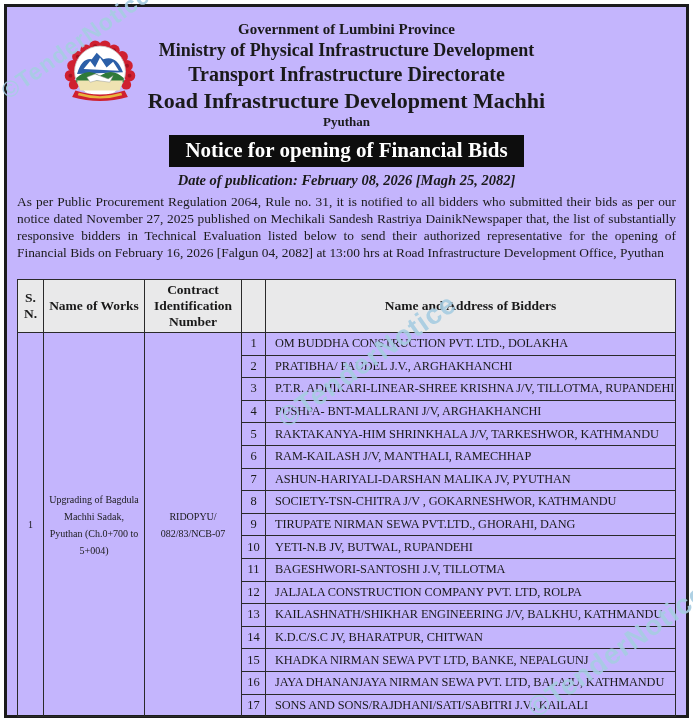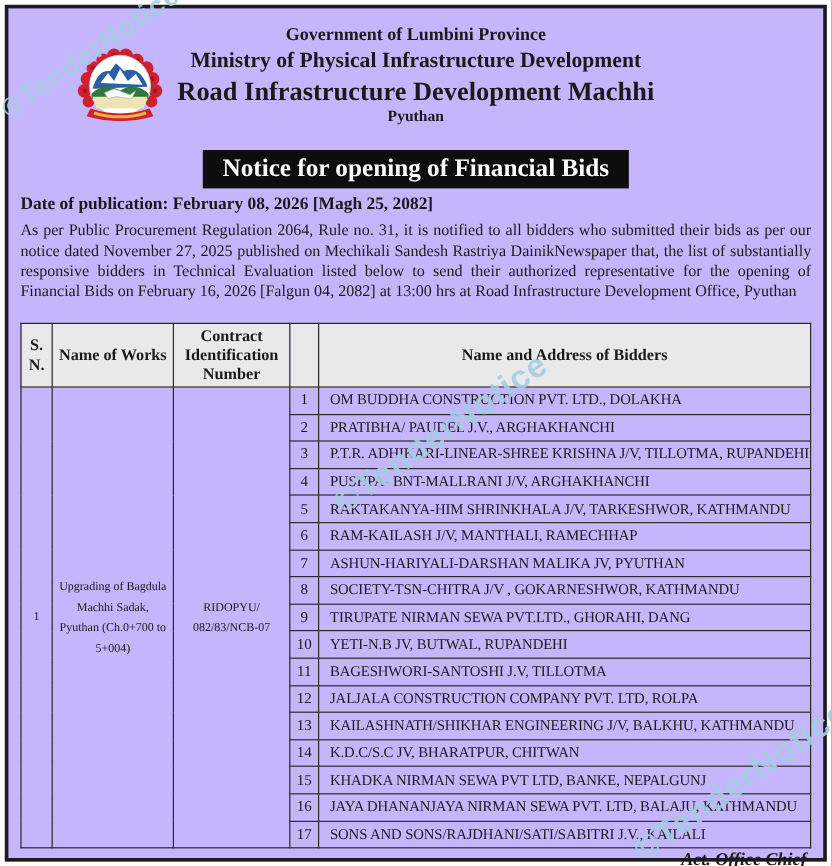--- a/index.html
+++ b/index.html
@@ -23,26 +23,26 @@
   .wm2 { left:262px; top:345px; font-size:28px; }
   .wm3 { left:512px; top:635px; font-size:28px; }
   
   .hdr { position:relative; text-align:center; padding-top:6px; }
   .emblem { position:absolute; left:42px; top:20px; width:82px; height:82px; }
   .h1 { font-weight:bold; font-size:15px; line-height:20px; }
   .h2 { font-weight:bold; font-size:18px; line-height:23px; }
   .h3 { font-weight:bold; font-size:20px; line-height:25px; }
   .h4 { font-weight:bold; font-size:22px; line-height:27px; }
   .h5 { font-weight:bold; font-size:13px; line-height:16px; }
-  .titlebar-wrap { text-align:center; margin-top:20px; }
+  .titlebar-wrap { text-align:center; margin-top:5px; }
   .titlebar {
     display:inline-block; background:#0d0d0d; color:#fff; font-weight:bold;
     font-size:21px; padding:3px 16px 5px 16px; line-height:24px;
   }
-  .dateline { text-align:left; font-weight:bold; font-size:14.5px; margin-top:4px; line-height:19px; }
+  .dateline { text-align:center; font-weight:bold; font-size:14.5px; margin-top:4px; line-height:19px;font-style:italic; }
   .para {
     font-size:13.4px; line-height:17px; text-align:justify; margin-top:3px;
   }
   
   table.bids {
     width:100%; border-collapse:collapse; margin-top:18px; table-layout:fixed;
     position:relative; z-index:2;
   }
   table.bids th, table.bids td { border:1.4px solid #2a2a2a; }
   table.bids th {
@@ -107,20 +107,21 @@
 
         <path d="M22 58 L78 58 74 70 26 70 Z" fill="#efe3b2"></path>
 
         <path d="M34 54 L44 50 60 56 66 52 62 60 46 58 38 60 Z" fill="#ffffff" stroke="#999" stroke-width="0.6"></path>
 
         <path d="M20 70 Q50 80 80 70 L84 78 Q50 88 16 78 Z" fill="#cf2030"></path>
         <path d="M24 73 Q50 81 76 73 L77 76 Q50 84 23 76 Z" fill="#e8b43c"></path>
       </svg>
       <div class="h1">Government of Lumbini Province</div>
       <div class="h2">Ministry of Physical Infrastructure Development</div>
+      <div class="h3">Transport Infrastructure Directorate</div>
       <div class="h4">Road Infrastructure Development Machhi</div>
       <div class="h5">Pyuthan</div>
     </div>
 
     <div class="titlebar-wrap">
       <span class="titlebar">Notice for opening of Financial Bids</span>
     </div>
 
     <div class="dateline">Date of publication:  February 08, 2026 [Magh 25, 2082]</div>
 

